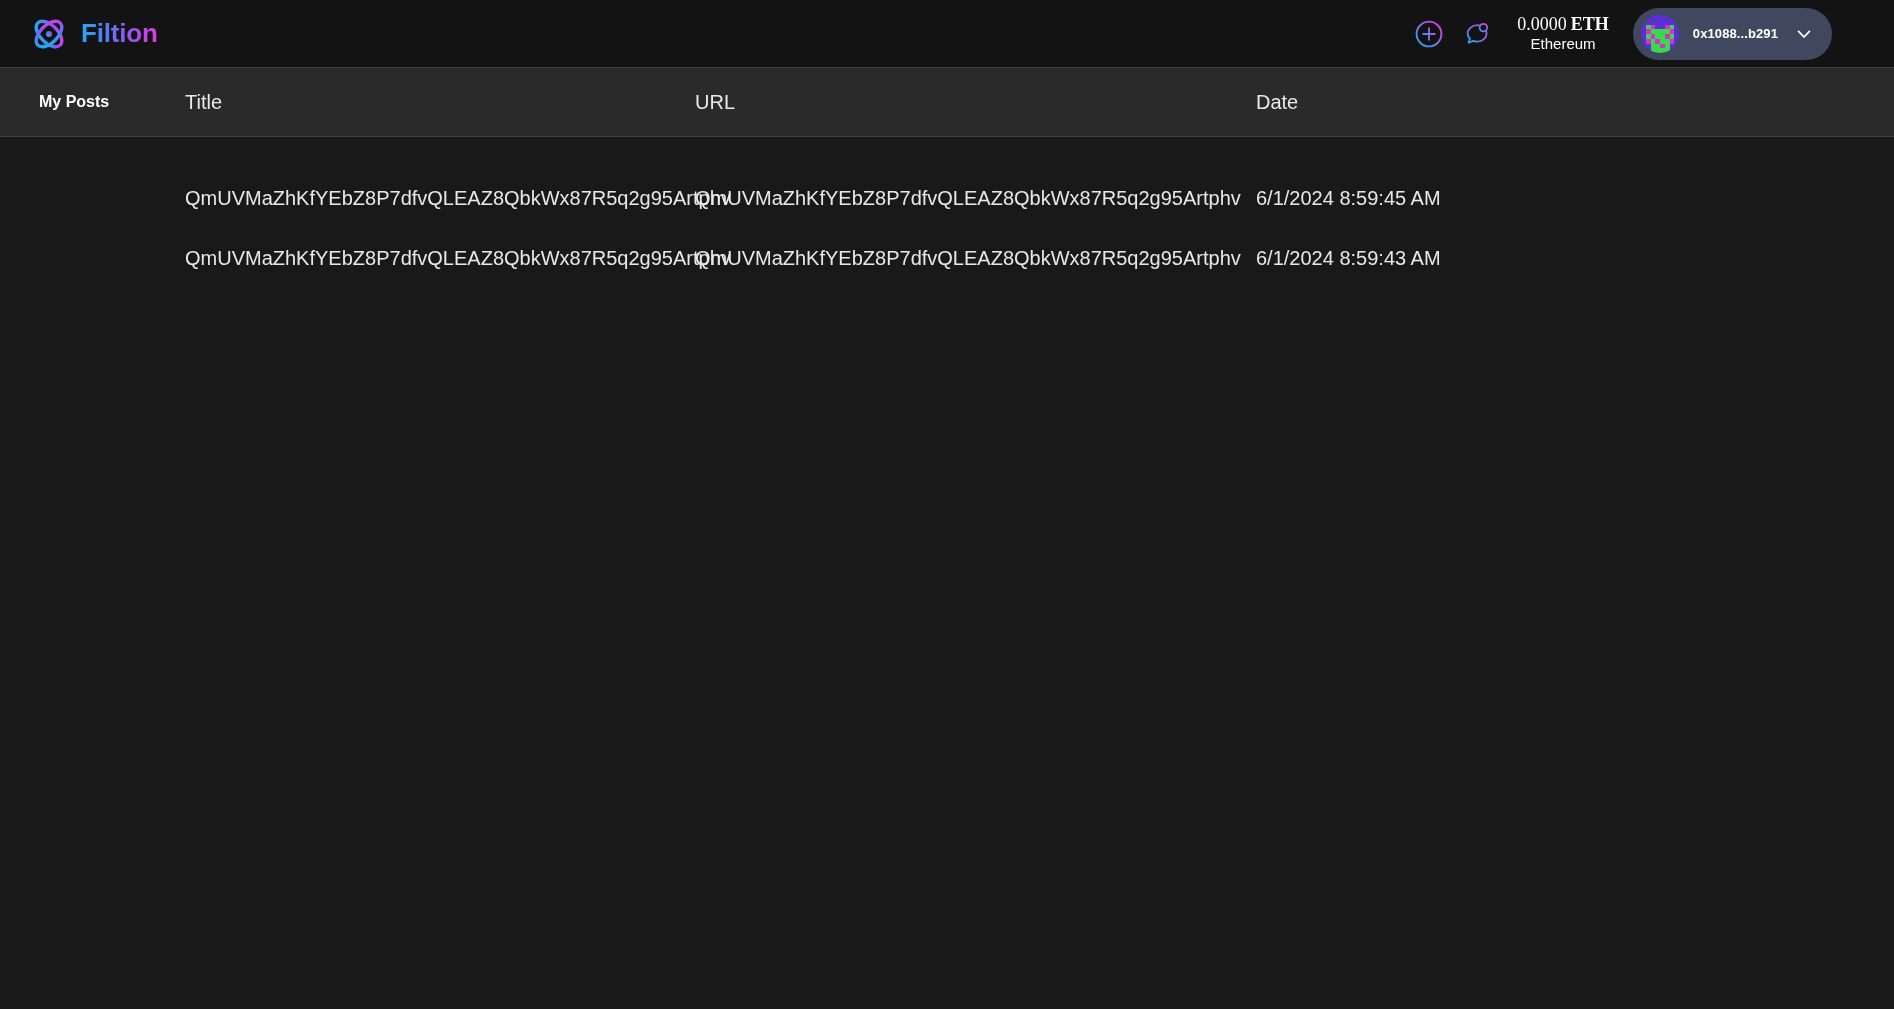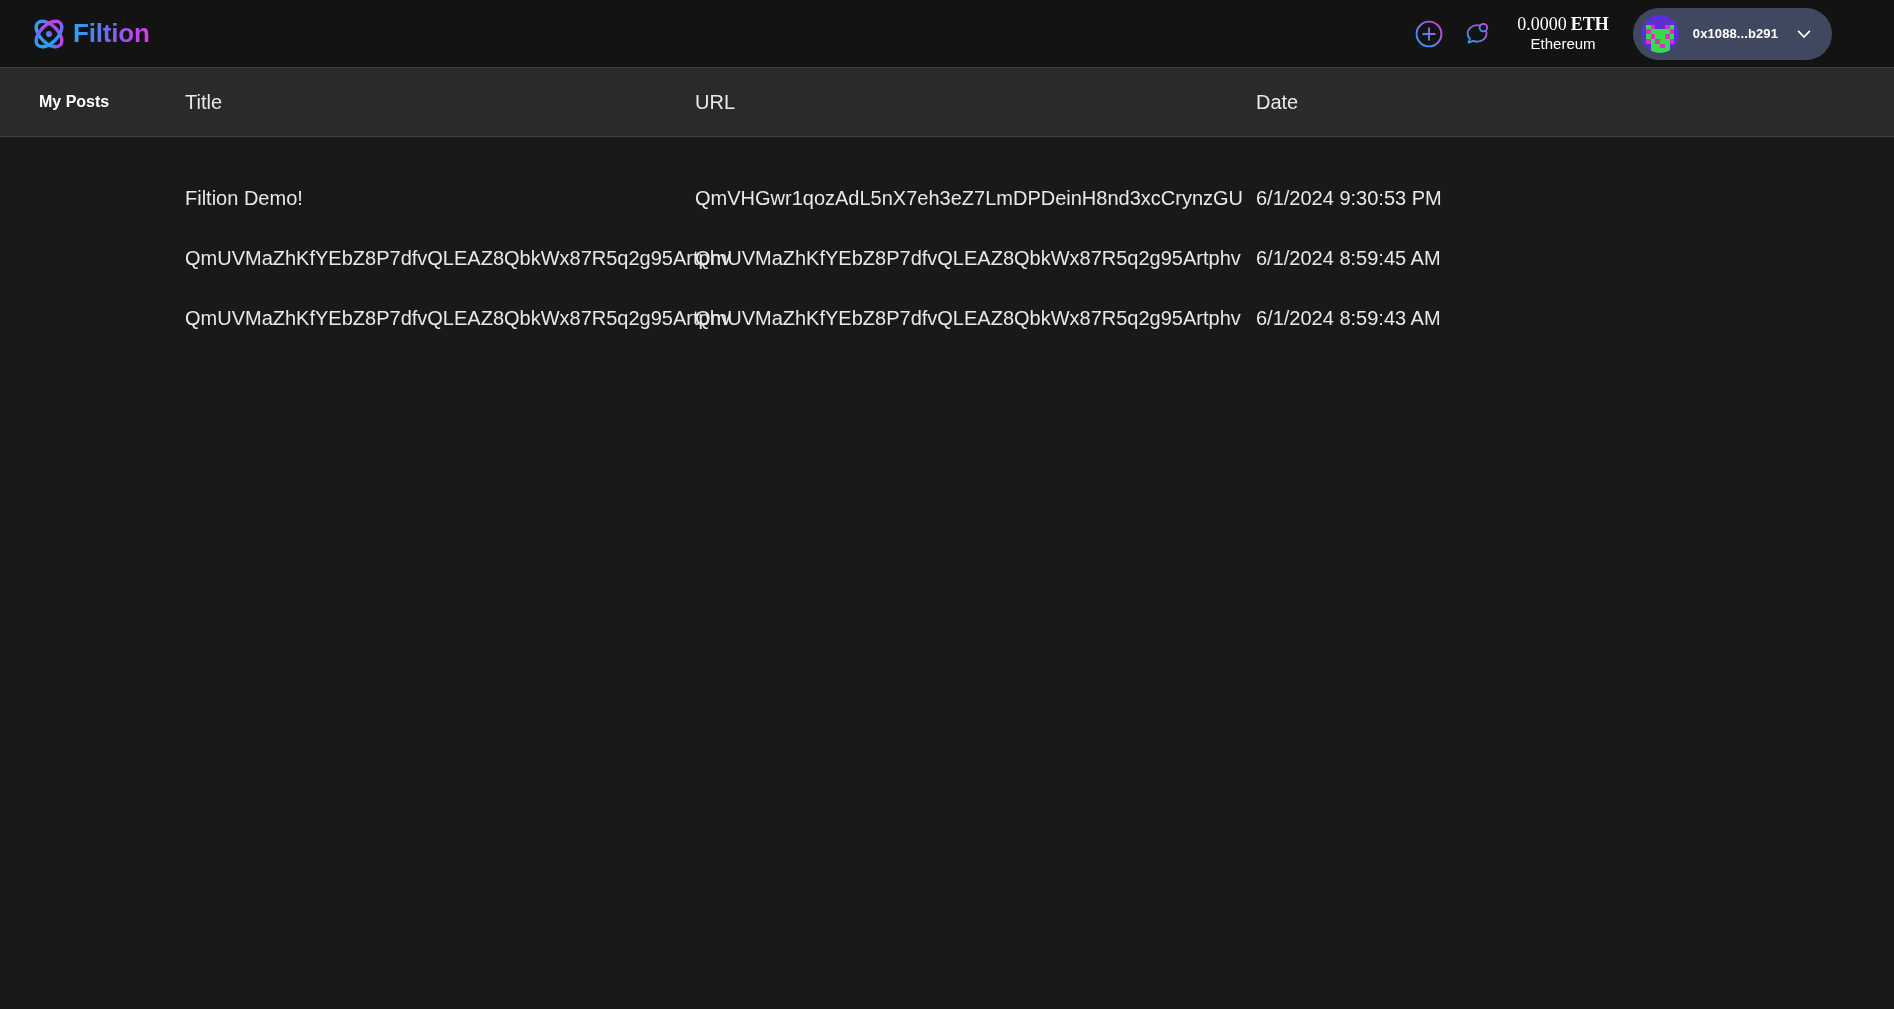--- a/index.html
+++ b/index.html
@@ -21,21 +21,21 @@
     display: flex;
     align-items: center;
     justify-content: space-between;
     padding: 0 62px 0 28px;
     border-bottom: 1px solid #3b4148;
   }
 
   .brand {
     display: flex;
     align-items: center;
-    gap: 3px;
+    gap: 11px;
   }
   .brand-mark {
     width: 42px;
     height: 42px;
     display: block;
     flex: 0 0 auto;
   }
   .brand-name {
     font-size: 26px;
     font-weight: bold;
@@ -273,25 +273,20 @@
   <div class="head-row">
     <span class="col c-label head-label">My Posts</span>
     <span class="col c-title head-col">Title</span>
     <span class="col c-url head-col">URL</span>
     <span class="col c-date head-col">Date</span>
   </div>
 </div>
 
 <div class="table-body">
 
-  <div class="body-row">
-    <span class="cell c-title">Filtion Demo!</span>
-    <span class="cell c-url">QmVHGwr1qozAdL5nX7eh3eZ7LmDPDeinH8nd3xcCrynzGU</span>
-    <span class="cell c-date cell-date">6/1/2024 9:30:53 PM</span>
-  </div>
 
   <div class="body-row">
     <span class="cell c-title">QmUVMaZhKfYEbZ8P7dfvQLEAZ8QbkWx87R5q2g95Artphv</span>
     <span class="cell c-url">QmUVMaZhKfYEbZ8P7dfvQLEAZ8QbkWx87R5q2g95Artphv</span>
     <span class="cell c-date cell-date">6/1/2024 8:59:45 AM</span>
   </div>
 
   <div class="body-row">
     <span class="cell c-title">QmUVMaZhKfYEbZ8P7dfvQLEAZ8QbkWx87R5q2g95Artphv</span>
     <span class="cell c-url">QmUVMaZhKfYEbZ8P7dfvQLEAZ8QbkWx87R5q2g95Artphv</span>

